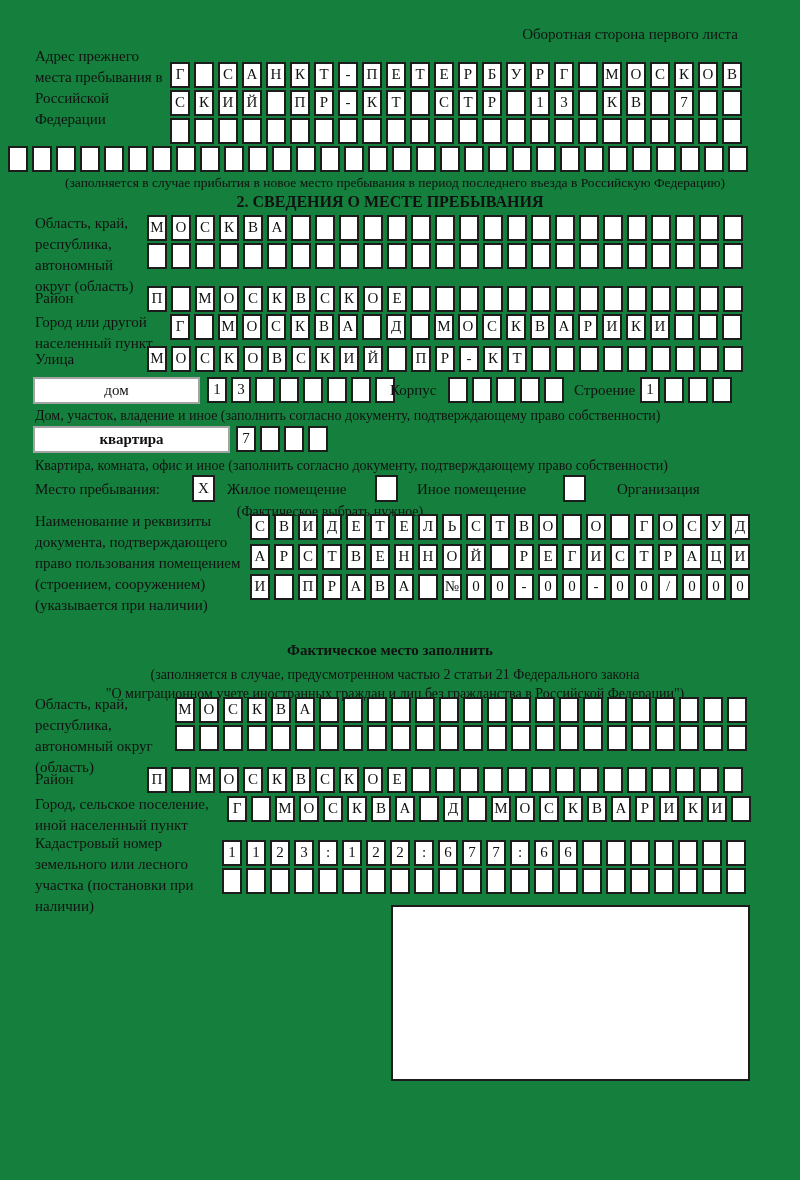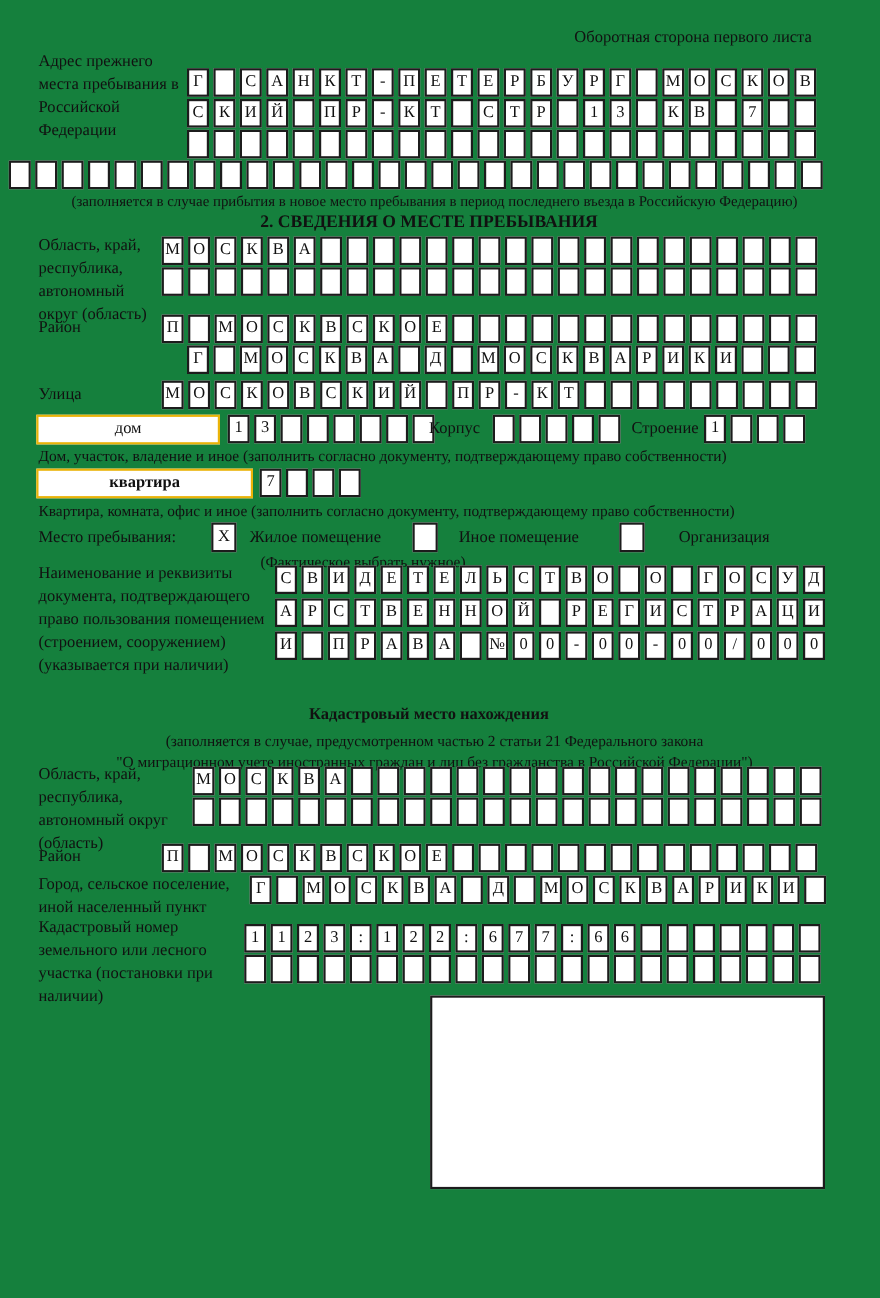--- a/index.html
+++ b/index.html
@@ -14,21 +14,21 @@
     border:2px solid #1c1c1c;margin-right:4px;background:#fff;
     text-align:center;font-size:15px;line-height:21px;vertical-align:top;
   }
   .label{font-size:15px;line-height:21px;}
   .caption{font-size:14px;line-height:18px;}
   .small{font-size:13.5px;}
   .center{text-align:center;}
   .title{font-weight:bold;font-size:16px;}
   .subtitle{font-weight:bold;font-size:15px;}
   .widebox{
-    box-sizing:border-box;border:2px solid #eab308;height:27px;background:#fff;
+    box-sizing:border-box;border:2px solid #a3a3a3;height:27px;background:#fff;
     text-align:center;font-size:15px;line-height:23px;
   }
   .cb{
     display:inline-block;box-sizing:border-box;width:23px;height:27px;
     border:2px solid #1c1c1c;background:#fff;text-align:center;
     font-size:15px;line-height:23px;vertical-align:top;
   }
   .stamp{box-sizing:border-box;border:2px solid #1c1c1c;background:#fff;}
 </style>
 </head>
@@ -47,20 +47,21 @@
 
   <div class="abs title center" style="top:193px;left:0;width:780px;">2. СВЕДЕНИЯ О МЕСТЕ ПРЕБЫВАНИЯ</div>
 
   <div class="abs label" style="top:213px;left:35px;width:112px;">Область, край, республика, автономный округ (область)</div>
   <div class="abs cells" style="top:215px;left:147px;"><span class="cell">М</span><span class="cell">О</span><span class="cell">С</span><span class="cell">К</span><span class="cell">В</span><span class="cell">А</span><span class="cell"></span><span class="cell"></span><span class="cell"></span><span class="cell"></span><span class="cell"></span><span class="cell"></span><span class="cell"></span><span class="cell"></span><span class="cell"></span><span class="cell"></span><span class="cell"></span><span class="cell"></span><span class="cell"></span><span class="cell"></span><span class="cell"></span><span class="cell"></span><span class="cell"></span><span class="cell"></span><span class="cell"></span></div>
   <div class="abs cells" style="top:243px;left:147px;"><span class="cell"></span><span class="cell"></span><span class="cell"></span><span class="cell"></span><span class="cell"></span><span class="cell"></span><span class="cell"></span><span class="cell"></span><span class="cell"></span><span class="cell"></span><span class="cell"></span><span class="cell"></span><span class="cell"></span><span class="cell"></span><span class="cell"></span><span class="cell"></span><span class="cell"></span><span class="cell"></span><span class="cell"></span><span class="cell"></span><span class="cell"></span><span class="cell"></span><span class="cell"></span><span class="cell"></span><span class="cell"></span></div>
 
   <div class="abs label" style="top:288px;left:35px;">Район</div>
   <div class="abs cells" style="top:286px;left:147px;"><span class="cell">П</span><span class="cell"></span><span class="cell">М</span><span class="cell">О</span><span class="cell">С</span><span class="cell">К</span><span class="cell">В</span><span class="cell">С</span><span class="cell">К</span><span class="cell">О</span><span class="cell">Е</span><span class="cell"></span><span class="cell"></span><span class="cell"></span><span class="cell"></span><span class="cell"></span><span class="cell"></span><span class="cell"></span><span class="cell"></span><span class="cell"></span><span class="cell"></span><span class="cell"></span><span class="cell"></span><span class="cell"></span><span class="cell"></span></div>
 
+  <div class="abs label" style="top:312px;left:35px;width:145px;">Город или другой населенный пункт</div>
   <div class="abs cells" style="top:314px;left:170px;"><span class="cell">Г</span><span class="cell"></span><span class="cell">М</span><span class="cell">О</span><span class="cell">С</span><span class="cell">К</span><span class="cell">В</span><span class="cell">А</span><span class="cell"></span><span class="cell">Д</span><span class="cell"></span><span class="cell">М</span><span class="cell">О</span><span class="cell">С</span><span class="cell">К</span><span class="cell">В</span><span class="cell">А</span><span class="cell">Р</span><span class="cell">И</span><span class="cell">К</span><span class="cell">И</span><span class="cell"></span><span class="cell"></span><span class="cell"></span></div>
 
   <div class="abs label" style="top:349px;left:35px;">Улица</div>
   <div class="abs cells" style="top:346px;left:147px;"><span class="cell">М</span><span class="cell">О</span><span class="cell">С</span><span class="cell">К</span><span class="cell">О</span><span class="cell">В</span><span class="cell">С</span><span class="cell">К</span><span class="cell">И</span><span class="cell">Й</span><span class="cell"></span><span class="cell">П</span><span class="cell">Р</span><span class="cell">-</span><span class="cell">К</span><span class="cell">Т</span><span class="cell"></span><span class="cell"></span><span class="cell"></span><span class="cell"></span><span class="cell"></span><span class="cell"></span><span class="cell"></span><span class="cell"></span><span class="cell"></span></div>
 
   <div class="abs widebox" style="top:377px;left:33px;width:167px;">дом</div>
   <div class="abs cells" style="top:377px;left:207px;"><span class="cell">1</span><span class="cell">3</span><span class="cell"></span><span class="cell"></span><span class="cell"></span><span class="cell"></span><span class="cell"></span><span class="cell"></span></div>
   <div class="abs label" style="top:380px;left:390px;">Корпус</div>
   <div class="abs cells" style="top:377px;left:448px;"><span class="cell"></span><span class="cell"></span><span class="cell"></span><span class="cell"></span><span class="cell"></span></div>
   <div class="abs label" style="top:380px;left:574px;">Строение</div>
@@ -78,21 +79,21 @@
   <div class="abs label" style="top:479px;left:417px;">Иное помещение</div>
   <div class="abs cb" style="top:475px;left:563px;"></div>
   <div class="abs label" style="top:479px;left:617px;">Организация</div>
   <div class="abs caption center" style="top:503px;left:150px;width:360px;">(Фактическое выбрать нужное)</div>
 
   <div class="abs label" style="top:511px;left:35px;width:218px;">Наименование и реквизиты документа, подтверждающего право пользования помещением (строением, сооружением) (указывается при наличии)</div>
   <div class="abs cells" style="top:514px;left:250px;"><span class="cell">С</span><span class="cell">В</span><span class="cell">И</span><span class="cell">Д</span><span class="cell">Е</span><span class="cell">Т</span><span class="cell">Е</span><span class="cell">Л</span><span class="cell">Ь</span><span class="cell">С</span><span class="cell">Т</span><span class="cell">В</span><span class="cell">О</span><span class="cell"></span><span class="cell">О</span><span class="cell"></span><span class="cell">Г</span><span class="cell">О</span><span class="cell">С</span><span class="cell">У</span><span class="cell">Д</span></div>
   <div class="abs cells" style="top:544px;left:250px;"><span class="cell">А</span><span class="cell">Р</span><span class="cell">С</span><span class="cell">Т</span><span class="cell">В</span><span class="cell">Е</span><span class="cell">Н</span><span class="cell">Н</span><span class="cell">О</span><span class="cell">Й</span><span class="cell"></span><span class="cell">Р</span><span class="cell">Е</span><span class="cell">Г</span><span class="cell">И</span><span class="cell">С</span><span class="cell">Т</span><span class="cell">Р</span><span class="cell">А</span><span class="cell">Ц</span><span class="cell">И</span></div>
   <div class="abs cells" style="top:574px;left:250px;"><span class="cell">И</span><span class="cell"></span><span class="cell">П</span><span class="cell">Р</span><span class="cell">А</span><span class="cell">В</span><span class="cell">А</span><span class="cell"></span><span class="cell">№</span><span class="cell">0</span><span class="cell">0</span><span class="cell">-</span><span class="cell">0</span><span class="cell">0</span><span class="cell">-</span><span class="cell">0</span><span class="cell">0</span><span class="cell">/</span><span class="cell">0</span><span class="cell">0</span><span class="cell">0</span></div>
 
-  <div class="abs subtitle center" style="top:642px;left:0;width:780px;">Кадастровый место нахождения</div>
+  <div class="abs subtitle center" style="top:642px;left:0;width:780px;">Фактическое место заполнить</div>
   <div class="abs caption center" style="top:666px;left:0;width:790px;">(заполняется в случае, предусмотренном частью 2 статьи 21 Федерального закона</div>
   <div class="abs caption center" style="top:685px;left:0;width:790px;">"О миграционном учете иностранных граждан и лиц без гражданства в Российской Федерации")</div>
 
   <div class="abs label" style="top:694px;left:35px;width:150px;">Область, край, республика, автономный округ (область)</div>
   <div class="abs cells" style="top:697px;left:175px;"><span class="cell">М</span><span class="cell">О</span><span class="cell">С</span><span class="cell">К</span><span class="cell">В</span><span class="cell">А</span><span class="cell"></span><span class="cell"></span><span class="cell"></span><span class="cell"></span><span class="cell"></span><span class="cell"></span><span class="cell"></span><span class="cell"></span><span class="cell"></span><span class="cell"></span><span class="cell"></span><span class="cell"></span><span class="cell"></span><span class="cell"></span><span class="cell"></span><span class="cell"></span><span class="cell"></span><span class="cell"></span></div>
   <div class="abs cells" style="top:725px;left:175px;"><span class="cell"></span><span class="cell"></span><span class="cell"></span><span class="cell"></span><span class="cell"></span><span class="cell"></span><span class="cell"></span><span class="cell"></span><span class="cell"></span><span class="cell"></span><span class="cell"></span><span class="cell"></span><span class="cell"></span><span class="cell"></span><span class="cell"></span><span class="cell"></span><span class="cell"></span><span class="cell"></span><span class="cell"></span><span class="cell"></span><span class="cell"></span><span class="cell"></span><span class="cell"></span><span class="cell"></span></div>
 
   <div class="abs label" style="top:769px;left:35px;">Район</div>
   <div class="abs cells" style="top:767px;left:147px;"><span class="cell">П</span><span class="cell"></span><span class="cell">М</span><span class="cell">О</span><span class="cell">С</span><span class="cell">К</span><span class="cell">В</span><span class="cell">С</span><span class="cell">К</span><span class="cell">О</span><span class="cell">Е</span><span class="cell"></span><span class="cell"></span><span class="cell"></span><span class="cell"></span><span class="cell"></span><span class="cell"></span><span class="cell"></span><span class="cell"></span><span class="cell"></span><span class="cell"></span><span class="cell"></span><span class="cell"></span><span class="cell"></span><span class="cell"></span></div>
 

